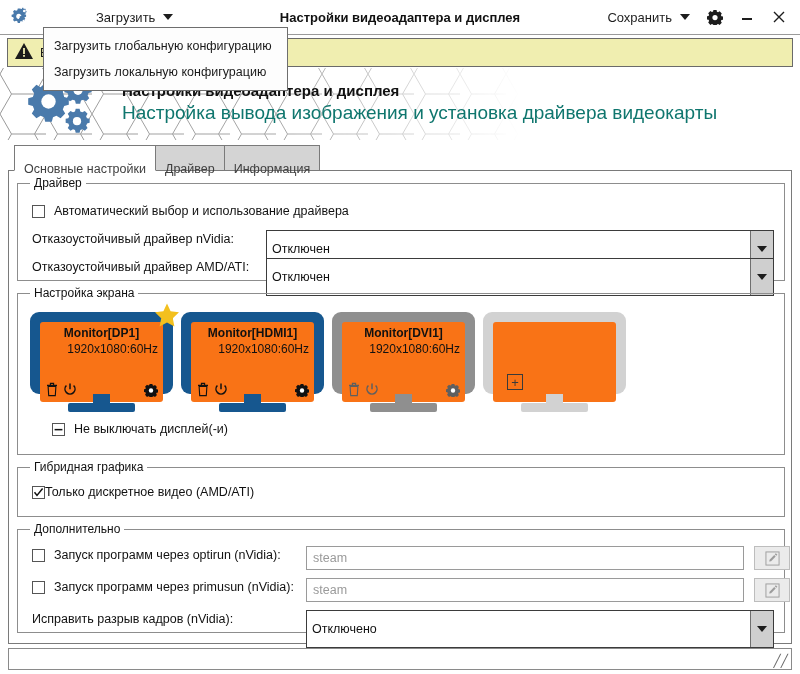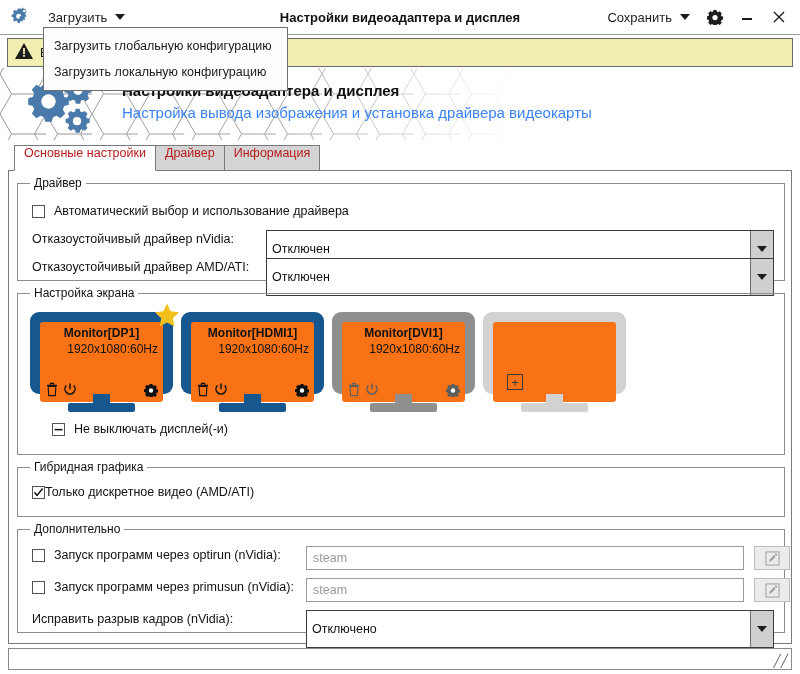--- a/index.html
+++ b/index.html
@@ -20,20 +20,21 @@
   
   .titlebar {
     position: absolute;
     left: 0; top: 0;
     width: 800px; height: 35px;
     background: #ffffff;
     border-bottom: 1px solid #9a9a9a;
     display: flex;
     align-items: center;
     box-sizing: border-box;
+    gap: 48px;
   }
   .tb-appicon {
     width: 40px; height: 35px;
     display: flex; align-items: center; justify-content: center;
   }
   .tb-menu {
     display: flex; align-items: center;
     gap: 8px;
     padding: 0 8px;
     height: 26px;
@@ -128,38 +129,38 @@
     position: absolute; left: 26px; top: 8px;
   }
   .banner-txt {
     position: absolute; left: 122px; top: 12px;
   }
   .banner-h1 {
     font-size: 15px; font-weight: 700; color: #111;
     line-height: 22px;
   }
   .banner-h2 {
-    font-size: 15px; color: #3b82f6;
+    font-size: 19px; color: #0f766e;
     line-height: 22px;
   }
 
   
   .tabs {
     position: absolute;
     left: 14px; top: 145px;
     display: flex;
     align-items: flex-end;
     z-index: 5;
   }
   .tab {
     border: 1px solid #7a7a7a;
     background: #d4d4d4;
-    padding: 0 9px 5px 9px;
+    padding: 16px 9px 5px 9px;
     font-size: 12.5px;
-    color: #b91c1c;
+    color: #404040;
     margin-right: -1px;
     box-sizing: border-box;
     height: 26px;
     line-height: 15px;
     white-space: nowrap;
   }
   .tab.active {
     background: #ffffff;
     border-bottom-color: #ffffff;
     position: relative;

